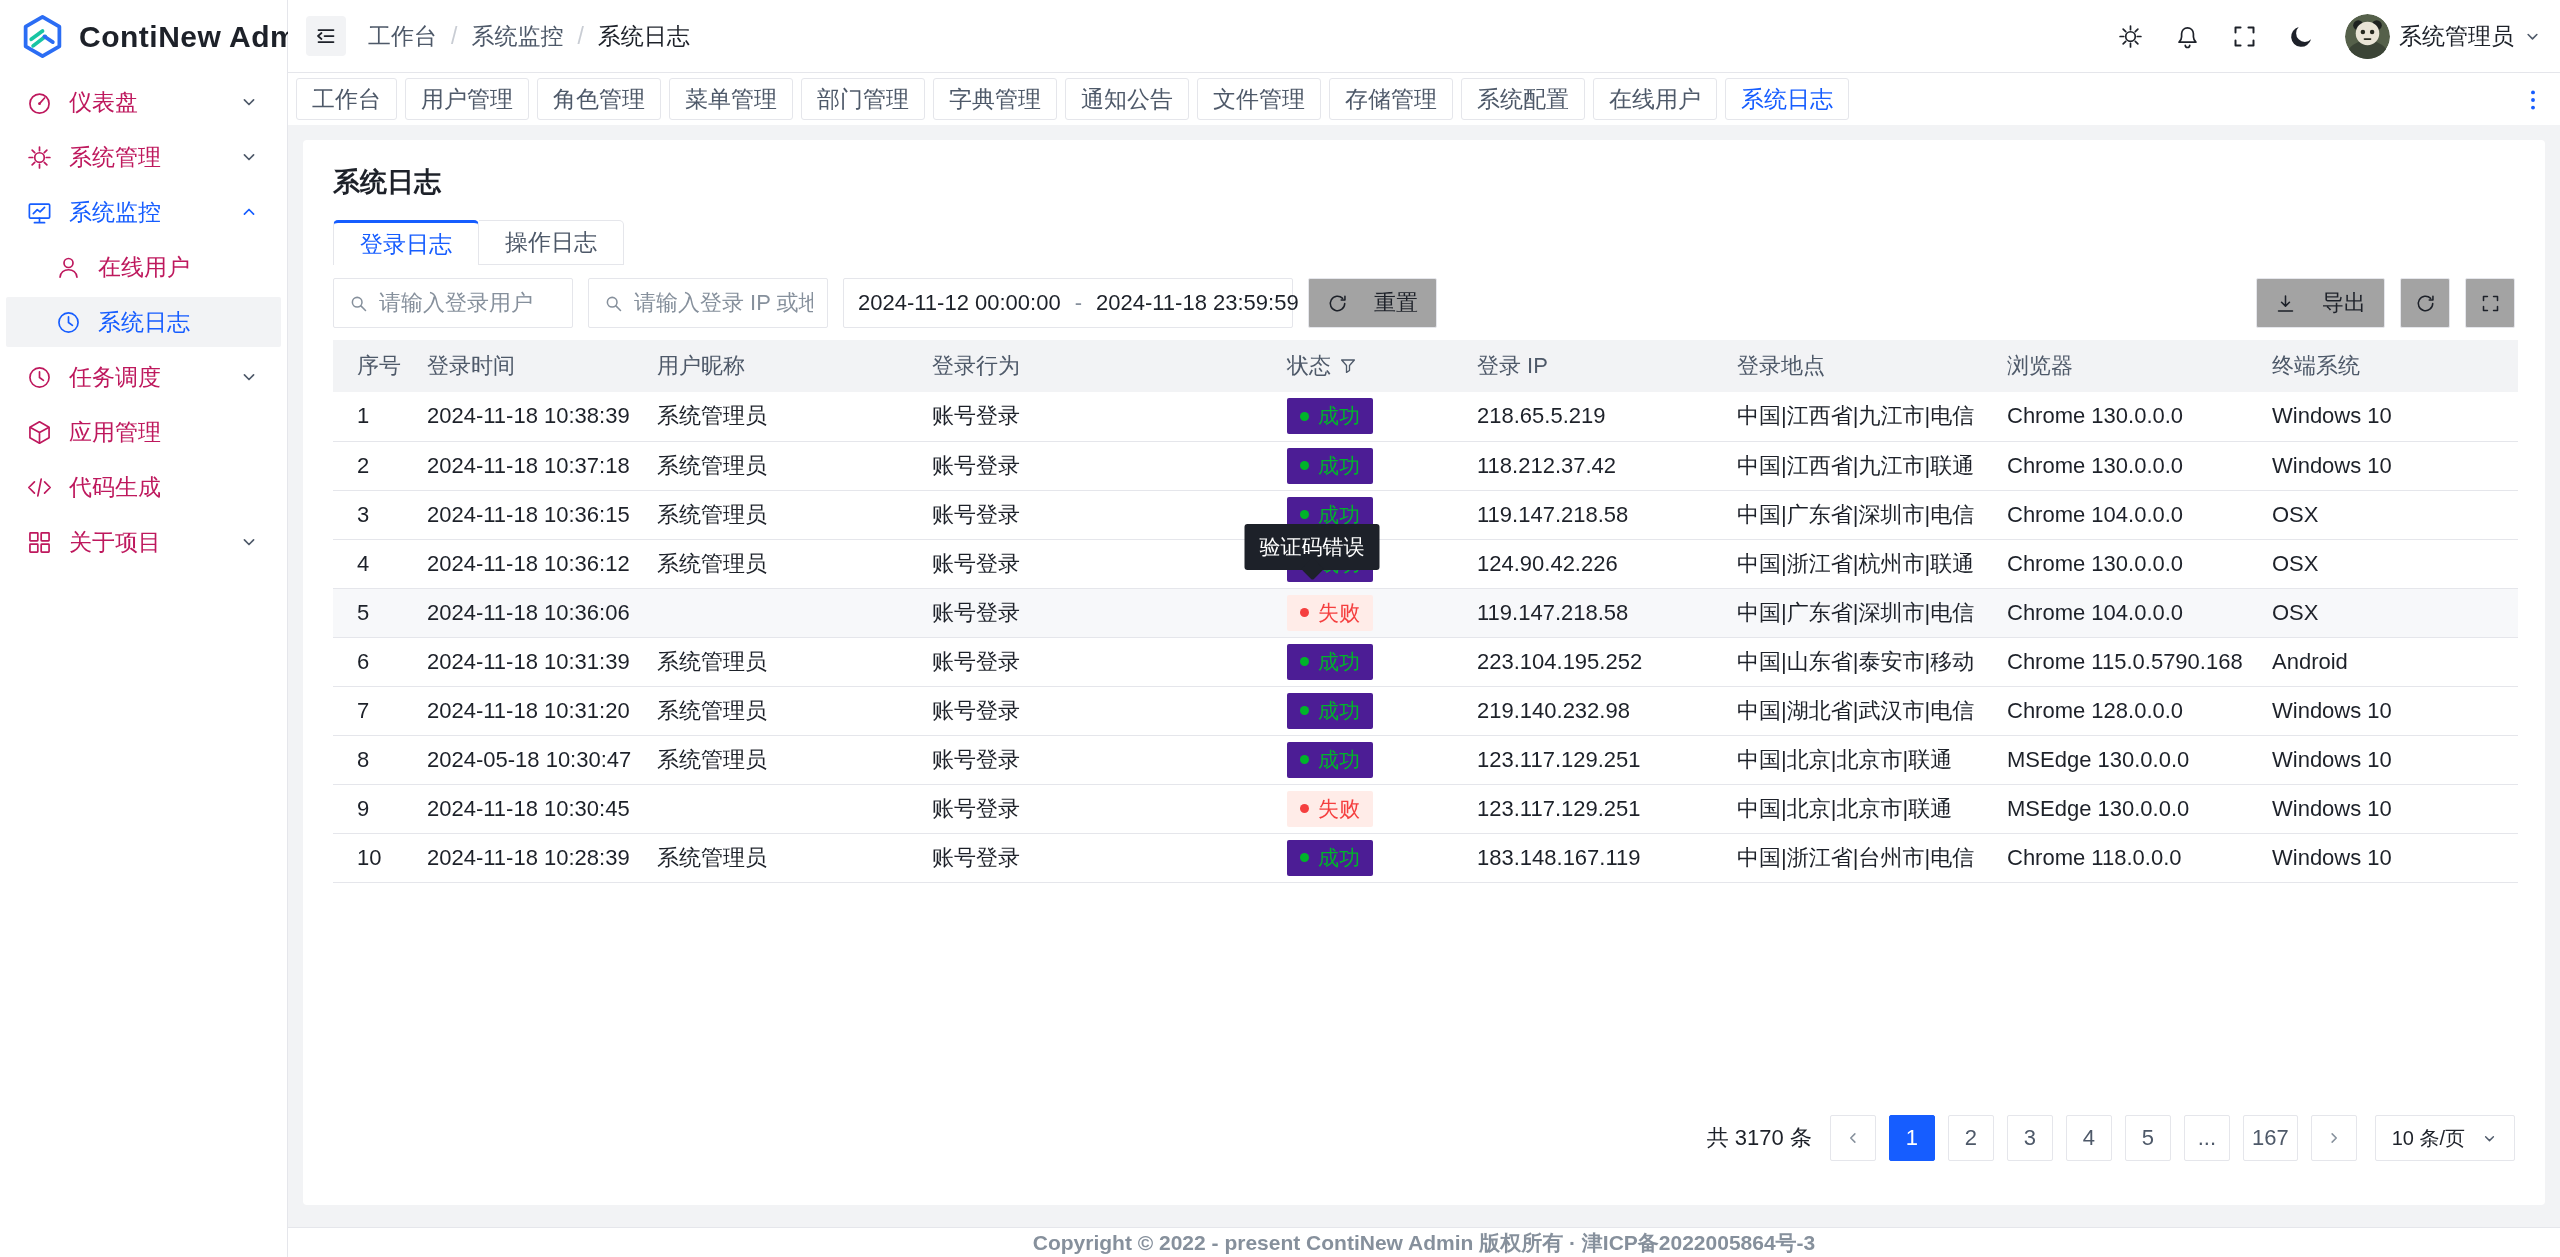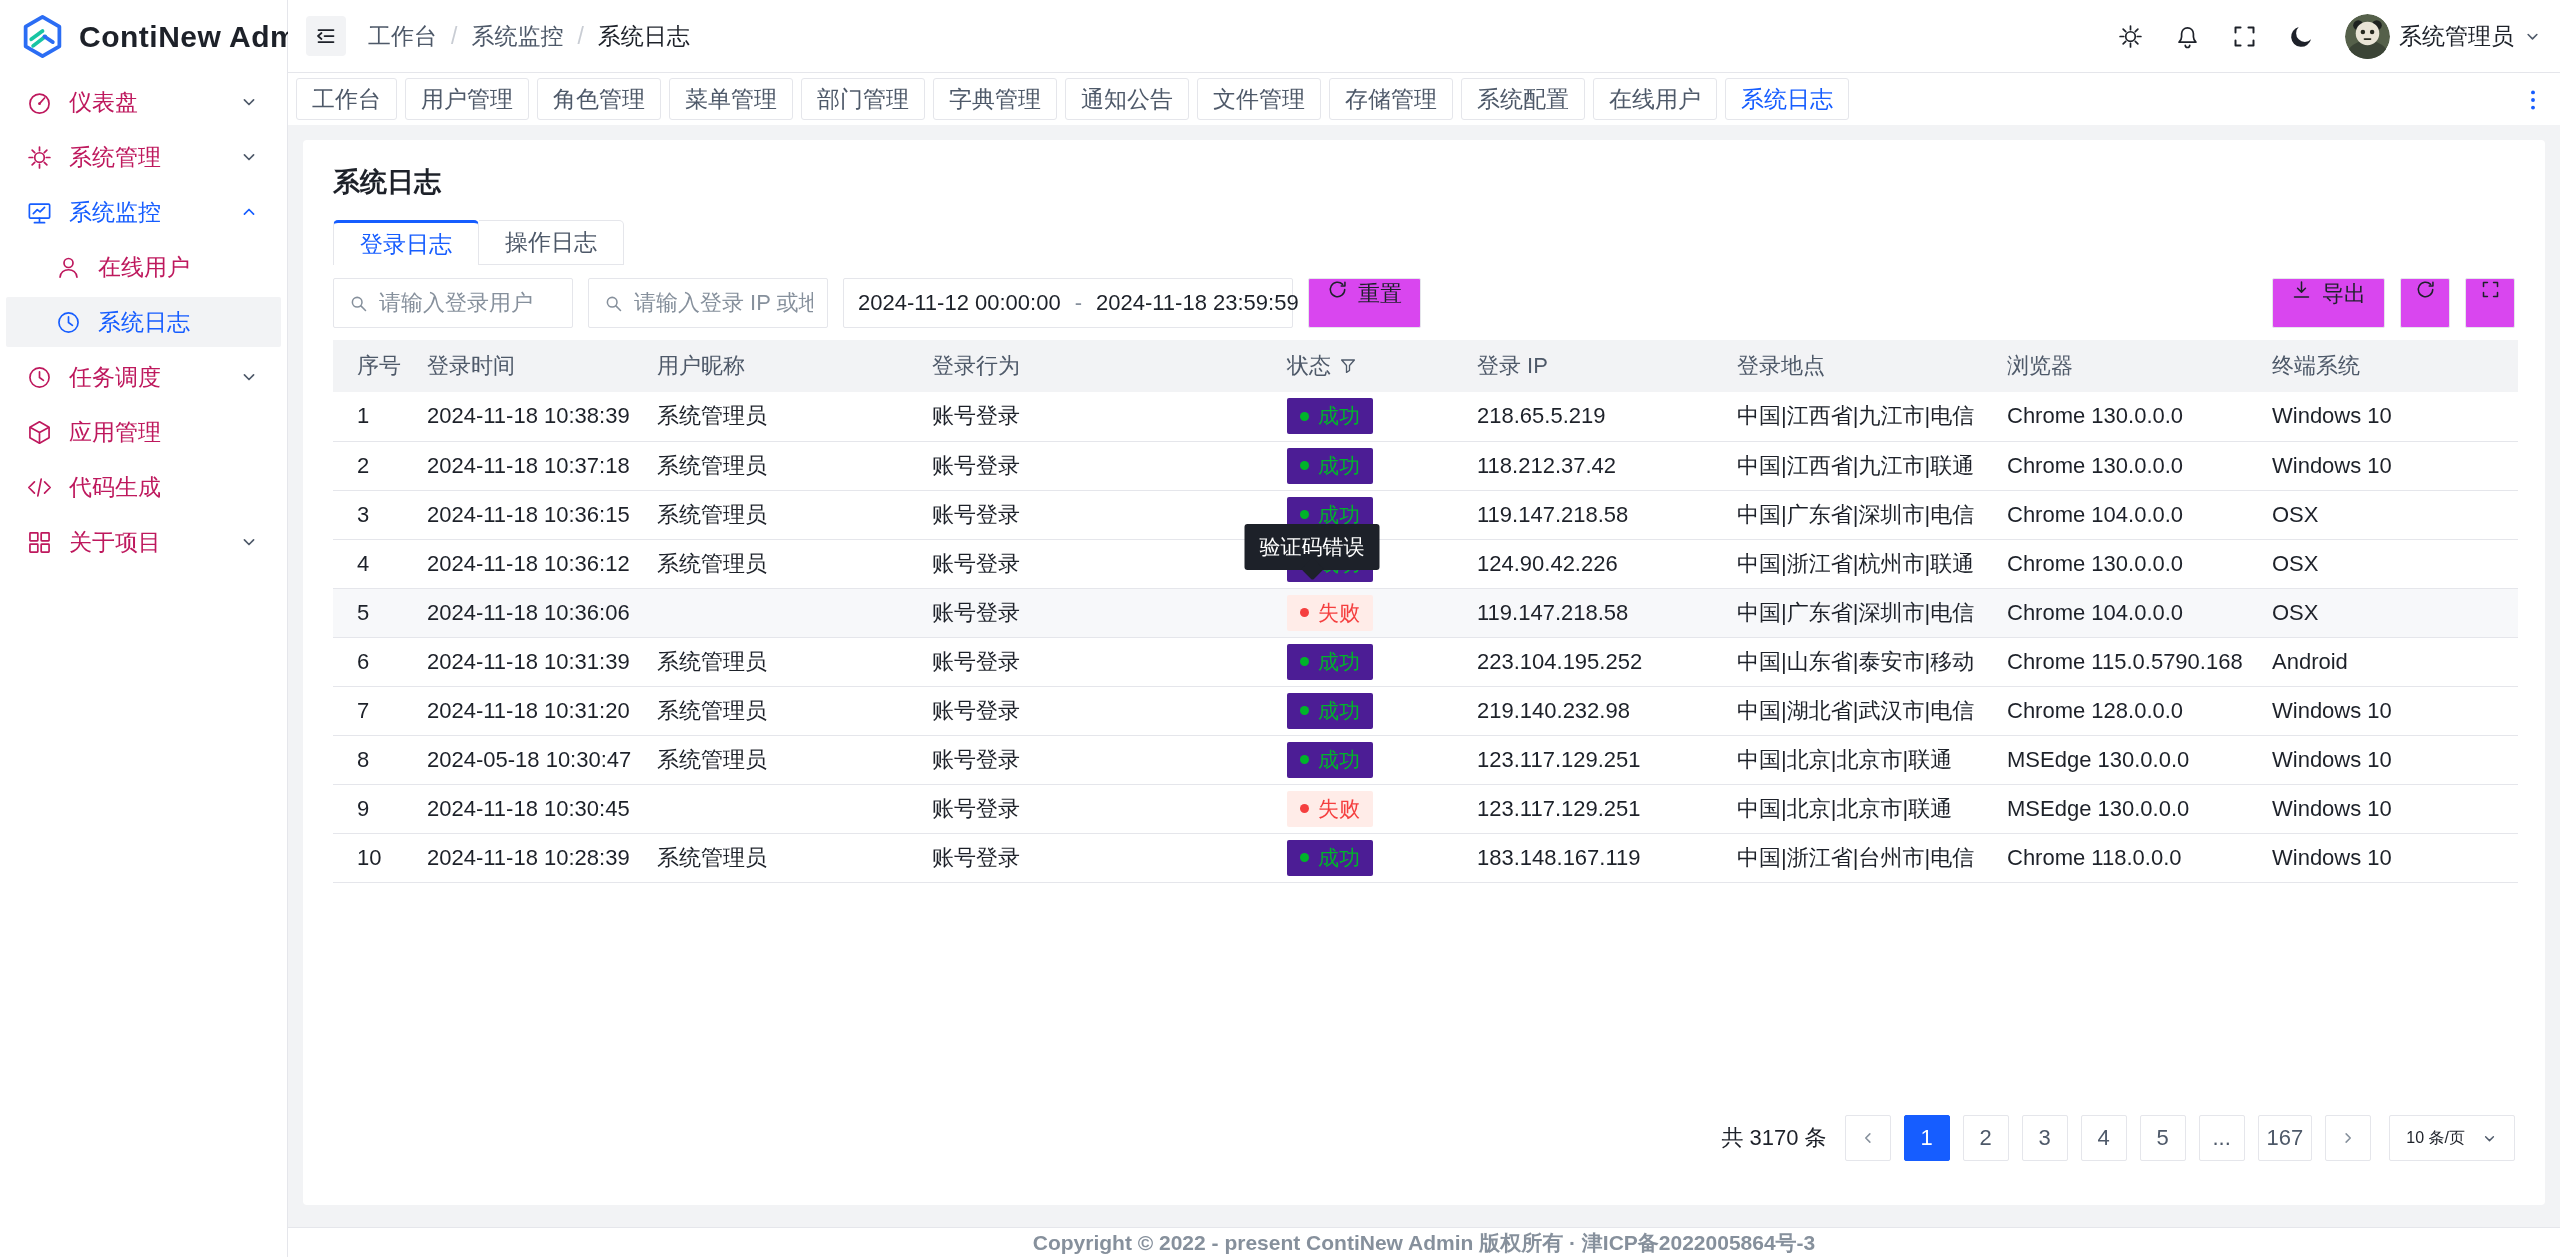--- a/index.html
+++ b/index.html
@@ -61,21 +61,21 @@
   
   .filter-row { display:flex; align-items:center; gap:15px; margin-bottom:12px; }
   .s-input { width:240px; height:50px; border:1px solid #e5e6eb; border-radius:2px; display:flex; align-items:center; padding:0 14px; gap:10px; background:#fff; }
   .s-input svg { width:21px; height:21px; color:#86909c; flex:0 0 21px; }
   .s-input input { border:none; outline:none; width:100%; font-size:22px; font-family:inherit; color:#1d2129; background:transparent; }
   .s-input input::placeholder { color:#86909c; }
   .date-box { width:450px; height:50px; border:1px solid #e5e6eb; border-radius:2px; display:flex; align-items:center; padding:0 14px; gap:14px; cursor:pointer; }
   .date-val { font-size:22px; color:#1d2129; white-space:nowrap; }
   .date-sep { color:#86909c; }
   .date-box svg { width:22px; height:22px; color:#4e5969; margin-left:auto; }
-  .btn { height:50px; border:1px solid #e5e6eb; border-radius:2px; background:#d946ef; display:flex; align-items:flex-start; justify-content:center; gap:10px; padding:0 18px; font-size:22px; color:#1d2129; cursor:pointer; }
+  .btn { height:50px; border:1px solid #e5e6eb; border-radius:2px; background:#a3a3a3; display:flex; align-items:center; justify-content:center; gap:26px; padding:0 18px; font-size:22px; color:#1d2129; cursor:pointer; }
   .btn svg { width:21px; height:21px; }
   .btn.icon-only { width:50px; padding:0; }
   .toolbar-right { margin-left:auto; display:flex; align-items:center; gap:15px; }
 
   
   table { width:2185px; border-collapse:collapse; table-layout:fixed; }
   thead th { background:#f2f3f5; height:52px; text-align:left; font-weight:400; font-size:22px; color:#4e5969; padding:0 0 0 24px; white-space:nowrap; }
   thead th .th-flex { display:flex; align-items:center; gap:8px; }
   thead th svg { width:18px; height:18px; color:#4e5969; cursor:pointer; }
   tbody td { height:49px; border-bottom:1px solid #e5e6eb; font-size:22px; color:#1d2129; padding:0 0 0 24px; white-space:nowrap; overflow:hidden; }
@@ -92,21 +92,21 @@
   .tooltip::after { content:""; position:absolute; left:50%; bottom:-7px; margin-left:-8px; width:16px; height:16px; background:#1d2129; transform:rotate(45deg); border-radius:2px; }
 
   
   .spacer { flex:1; }
   .pagination { display:flex; align-items:center; justify-content:flex-end; gap:13px; }
   .pg-total { font-size:22px; color:#1d2129; margin-right:5px; }
   .pg-btn { min-width:46px; height:46px; border:1px solid #e5e6eb; border-radius:2px; background:#fff; display:flex; align-items:center; justify-content:center; font-size:22px; color:#4e5969; cursor:pointer; padding:0 8px; }
   .pg-btn svg { width:18px; height:18px; }
   .pg-btn.active { background:#165dff; border-color:#165dff; color:#fff; cursor:default; }
   .pg-btn.nav { color:#86909c; }
-  .pg-size { height:46px; border:1px solid #e5e6eb; border-radius:2px; display:flex; align-items:center; gap:16px; padding:0 16px; font-size:16px; color:#1d2129; cursor:pointer; margin-left:5px; }
+  .pg-size { height:46px; border:1px solid #e5e6eb; border-radius:2px; display:flex; align-items:center; gap:16px; padding:0 16px; font-size:20px; color:#1d2129; cursor:pointer; margin-left:5px; }
   .pg-size svg { width:17px; height:17px; color:#4e5969; }
 
   
   .footer { height:30px; flex:0 0 30px; background:#fff; border-top:1px solid #e5e6eb; display:flex; align-items:center; justify-content:center;font-weight:bold; }
   .footer span { font-size:21px; color:#86909c; }
 </style>
 </head>
 <body>
 
 <svg width="0" height="0" style="position:absolute">

